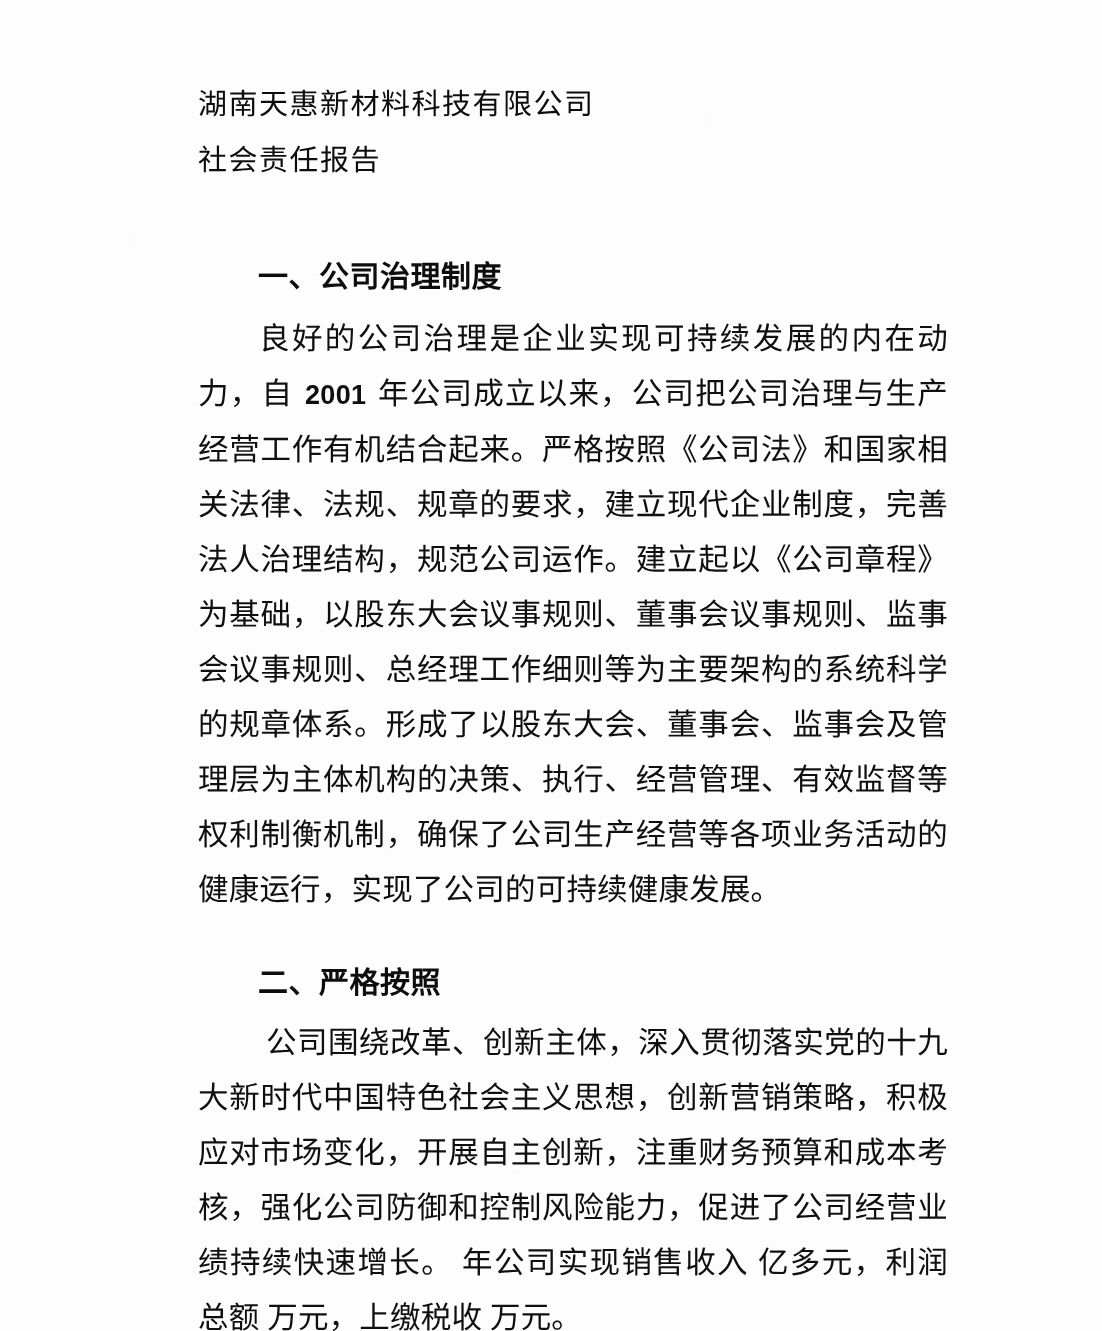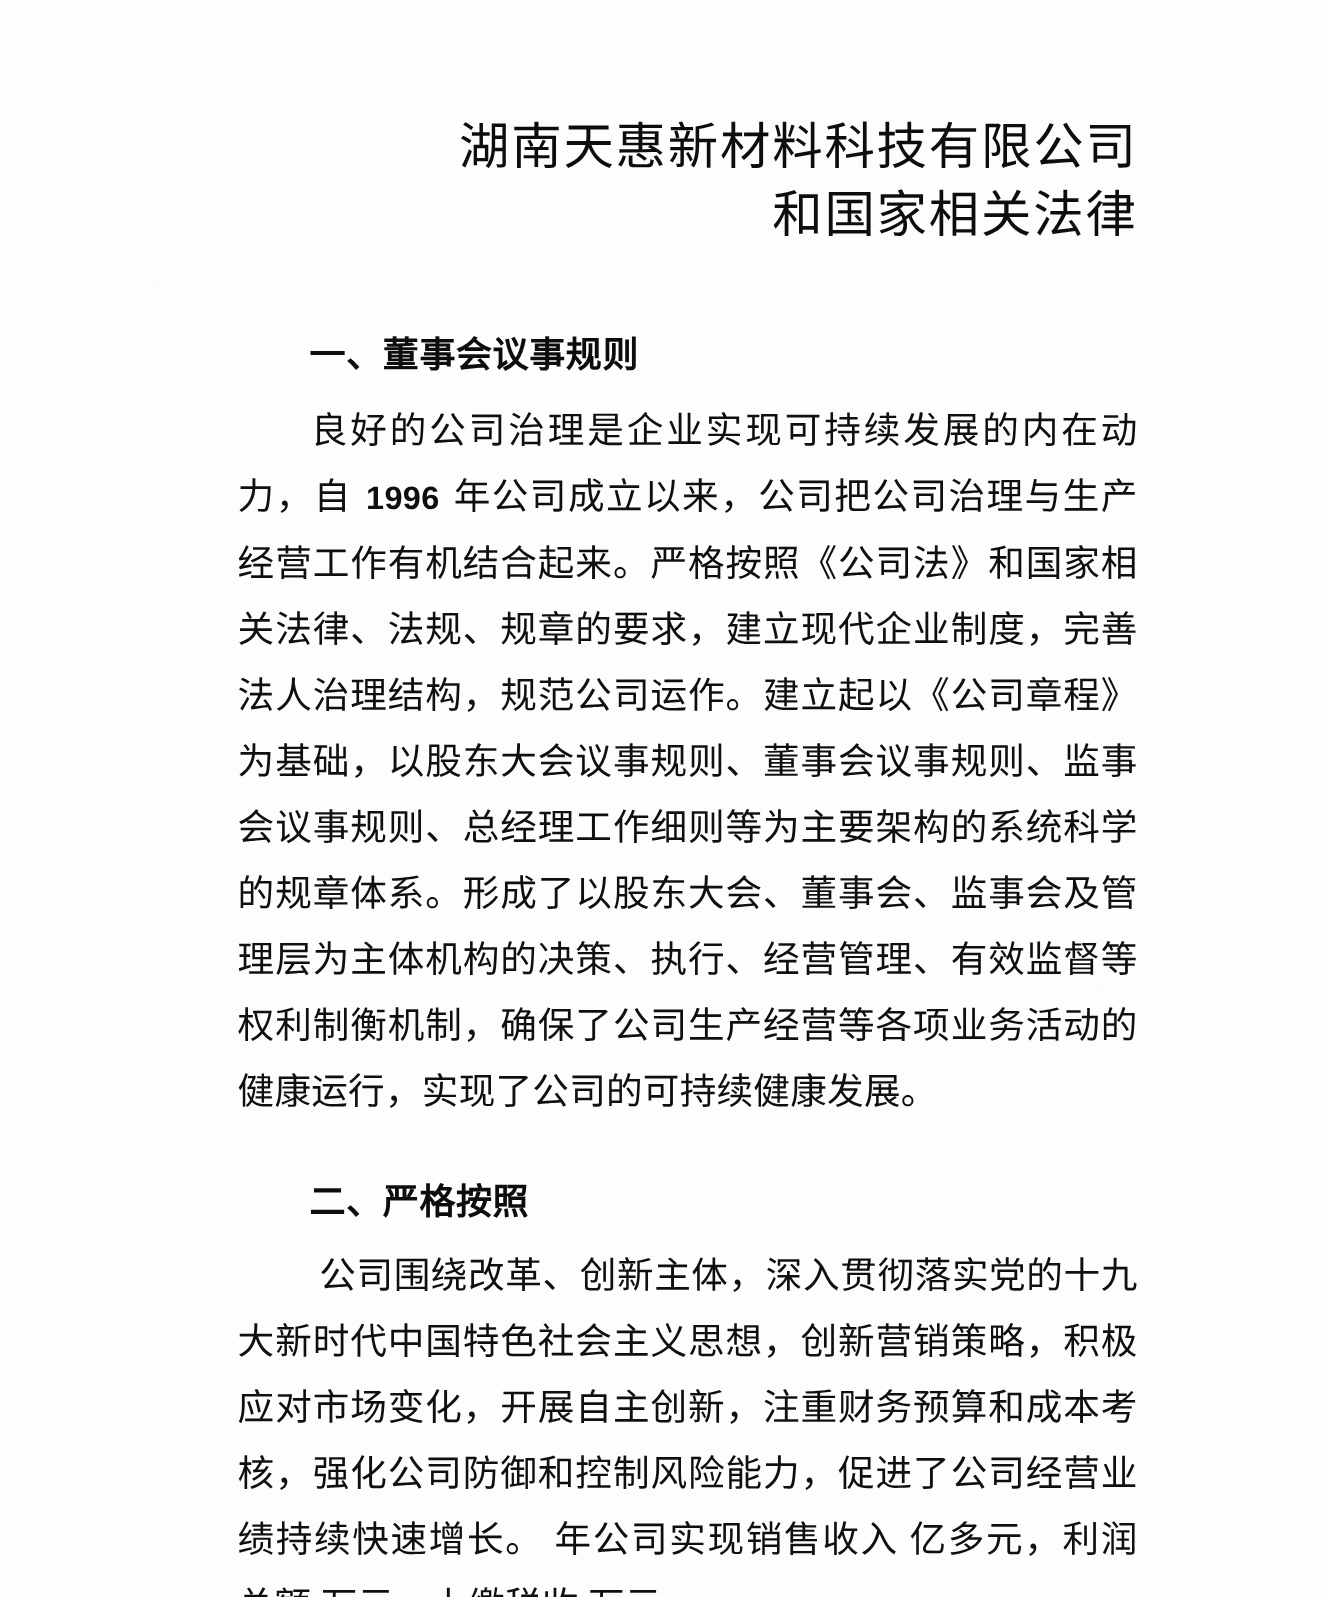--- a/index.html
+++ b/index.html
@@ -36,24 +36,24 @@
   .content {
     position: absolute;
     left: 198px;
     top: 0;
     width: 750px;
   }
 
   
   .doc-title {
     margin: 0;
-    padding-top: 96px;
-    text-align: right;
+    padding-top: 76px;
+    text-align: left;
     font-weight: 400;
-    font-size: 42px;
+    font-size: 29px;
     line-height: 56px;
     letter-spacing: 1.5px;
     color: #0d0d0d;
   }
   .doc-title .title-line {
     display: block;
     white-space: nowrap;
   }
 
   
@@ -97,25 +97,25 @@
   }
 </style>
 </head>
 <body>
 
 <div class="page">
   <div class="content">
 
     <h1 class="doc-title">
       <span class="title-line">湖南天惠新材料科技有限公司</span>
-      <span class="title-line">和国家相关法律</span>
+      <span class="title-line">社会责任报告</span>
     </h1>
 
-    <h2 class="section-heading heading-1">一、董事会议事规则</h2>
+    <h2 class="section-heading heading-1">一、公司治理制度</h2>
 
-    <p class="body-par par-governance">良好的公司治理是企业实现可持续发展的内在动力，自 <span class="num">1996</span> 年公司成立以来，公司把公司治理与生产经营工作有机结合起来。严格按照《公司法》和国家相关法律、法规、规章的要求，建立现代企业制度，完善法人治理结构，规范公司运作。建立起以《公司章程》为基础，以股东大会议事规则、董事会议事规则、监事会议事规则、总经理工作细则等为主要架构的系统科学的规章体系。形成了以股东大会、董事会、监事会及管理层为主体机构的决策、执行、经营管理、有效监督等权利制衡机制，确保了公司生产经营等各项业务活动的健康运行，实现了公司的可持续健康发展。</p>
+    <p class="body-par par-governance">良好的公司治理是企业实现可持续发展的内在动力，自 <span class="num">2001</span> 年公司成立以来，公司把公司治理与生产经营工作有机结合起来。严格按照《公司法》和国家相关法律、法规、规章的要求，建立现代企业制度，完善法人治理结构，规范公司运作。建立起以《公司章程》为基础，以股东大会议事规则、董事会议事规则、监事会议事规则、总经理工作细则等为主要架构的系统科学的规章体系。形成了以股东大会、董事会、监事会及管理层为主体机构的决策、执行、经营管理、有效监督等权利制衡机制，确保了公司生产经营等各项业务活动的健康运行，实现了公司的可持续健康发展。</p>
 
     <h2 class="section-heading heading-2">二、严格按照</h2>
 
     <p class="body-par par-development">公司围绕改革、创新主体，深入贯彻落实党的十九大新时代中国特色社会主义思想，创新营销策略，积极应对市场变化，开展自主创新，注重财务预算和成本考核，强化公司防御和控制风险能力，促进了公司经营业绩持续快速增长。 年公司实现销售收入  亿多元，利润总额  万元，上缴税收  万元。</p>
 
   </div>
 </div>
 
 </body></html>

